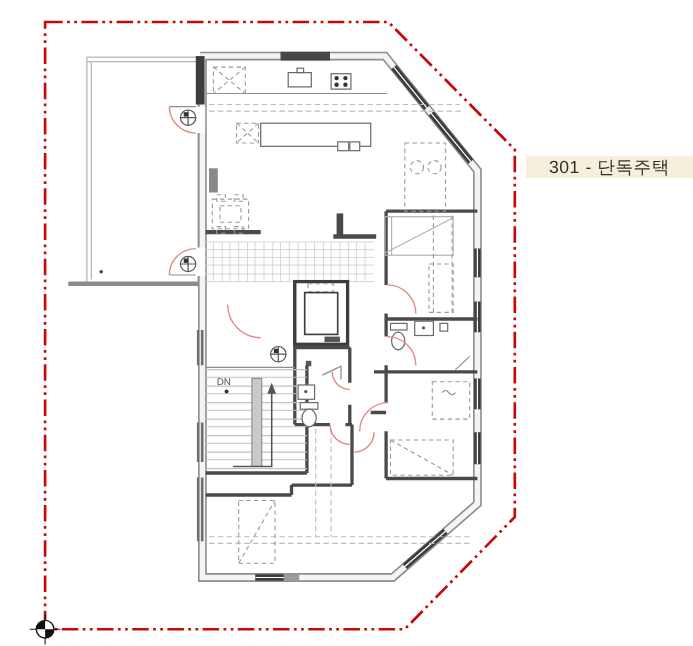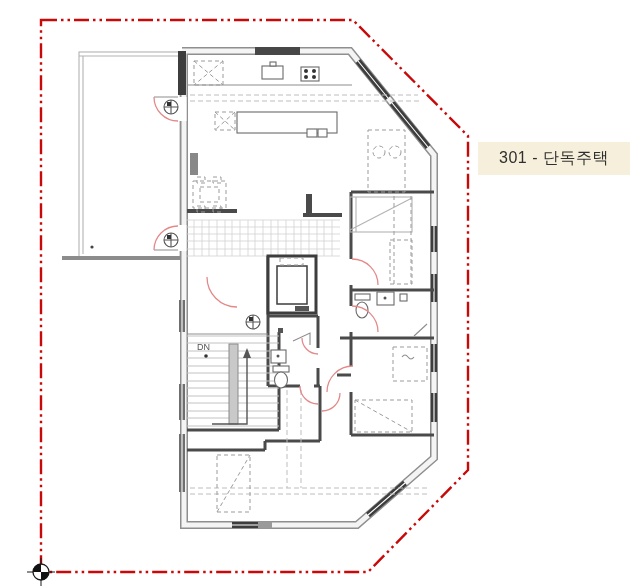--- a/index.html
+++ b/index.html
@@ -18,21 +18,21 @@
   }
   .stage{
     position:relative;
     width:630px;height:587px;
     background:var(--canvas);
     overflow:hidden;
   }
   svg{position:absolute;left:0;top:0;}
   .unit-label{
     position:absolute;
-    left:478px;top:142px;width:152px;height:33px;
+    left:478px;top:142px;width:152px;height:20px;
     background:var(--label-background);
     color:var(--label-text);
     display:flex;align-items:center;justify-content:center;
     font-size:16px;letter-spacing:0.5px;
     user-select:none;
   }
   
   .bnd{stroke:var(--site-boundary);stroke-width:2.4;fill:none;stroke-dasharray:15 4 2.5 4 2.5 4;}
   .wl-band{stroke:var(--wall-light);stroke-width:8;fill:none;}
   .wl-fill{stroke:#f4f4f4;stroke-width:5;fill:none;}

